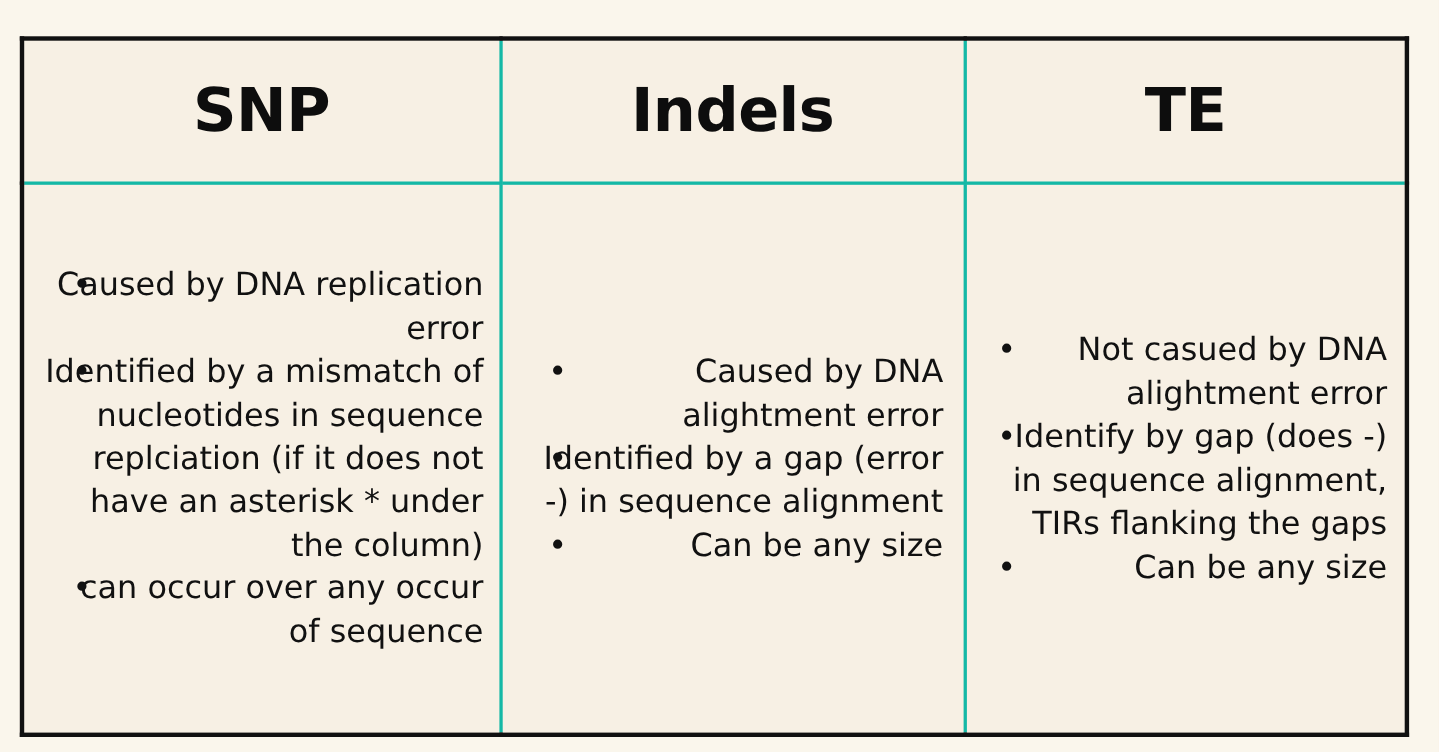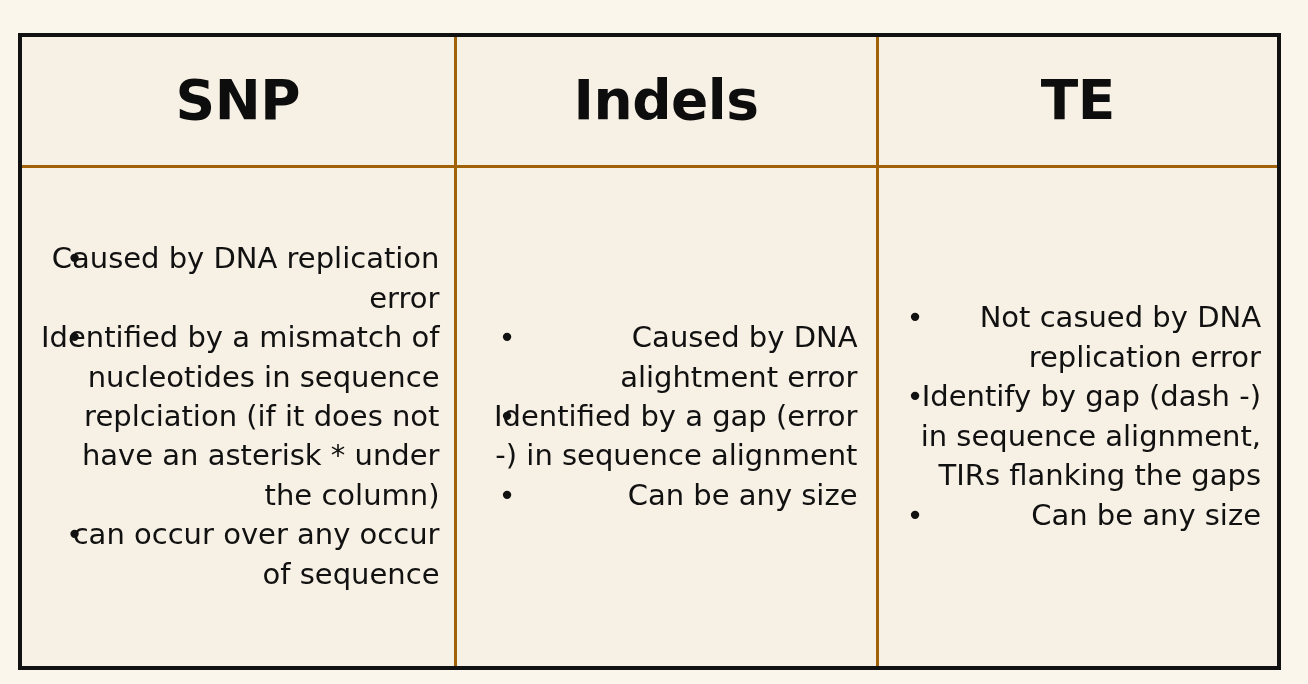--- a/index.html
+++ b/index.html
@@ -32,21 +32,21 @@
     background: #f7f0e4;
     border: 4px solid #111111;
   }
 
   table.compare col.col-snp    { width: 435px; }
   table.compare col.col-indels { width: 422px; }
   table.compare col.col-te     { width: 402px; }
 
   table.compare th,
   table.compare td {
-    border: 3px solid #a16207;
+    border: 3px solid #14b8a6;
     background: #f7f0e4;
     padding: 0;
     margin: 0;
   }
 
   
   tr.header-row { height: 131px; }
 
   th.col-head {
     text-align: center;
@@ -160,25 +160,25 @@
               <li>
                 <span class="dot">•</span>
                 <span class="bullet-text">Can be any size</span>
               </li>
             </ul>
         </td>
         <td class="col-body cell-te">
           <ul class="bullets">
               <li>
                 <span class="dot">•</span>
-                <span class="bullet-text">Not casued by DNA replication error</span>
+                <span class="bullet-text">Not casued by DNA alightment error</span>
               </li>
               <li>
                 <span class="dot">•</span>
-                <span class="bullet-text">Identify by gap (dash -) in sequence alignment, TIRs flanking the gaps</span>
+                <span class="bullet-text">Identify by gap (does -) in sequence alignment, TIRs flanking the gaps</span>
               </li>
               <li>
                 <span class="dot">•</span>
                 <span class="bullet-text">Can be any size</span>
               </li>
             </ul>
         </td>
       </tr>
     </tbody>
   </table>

